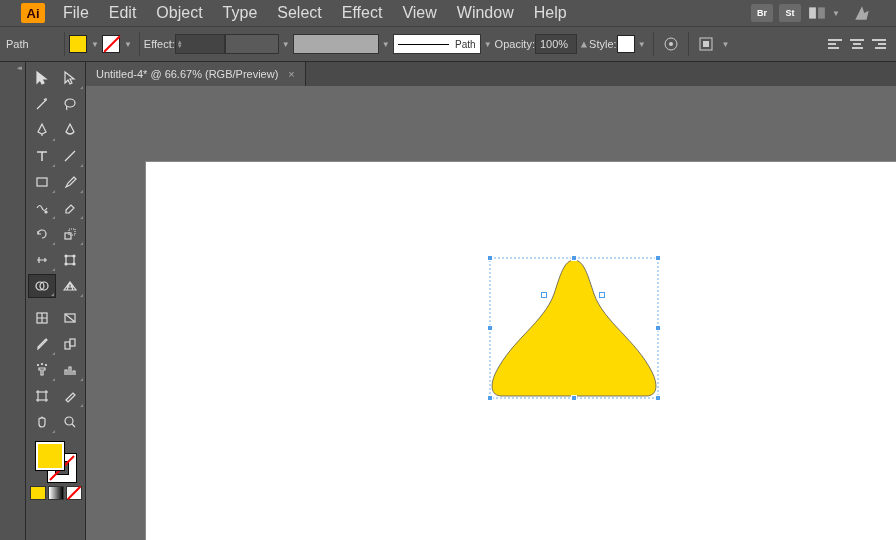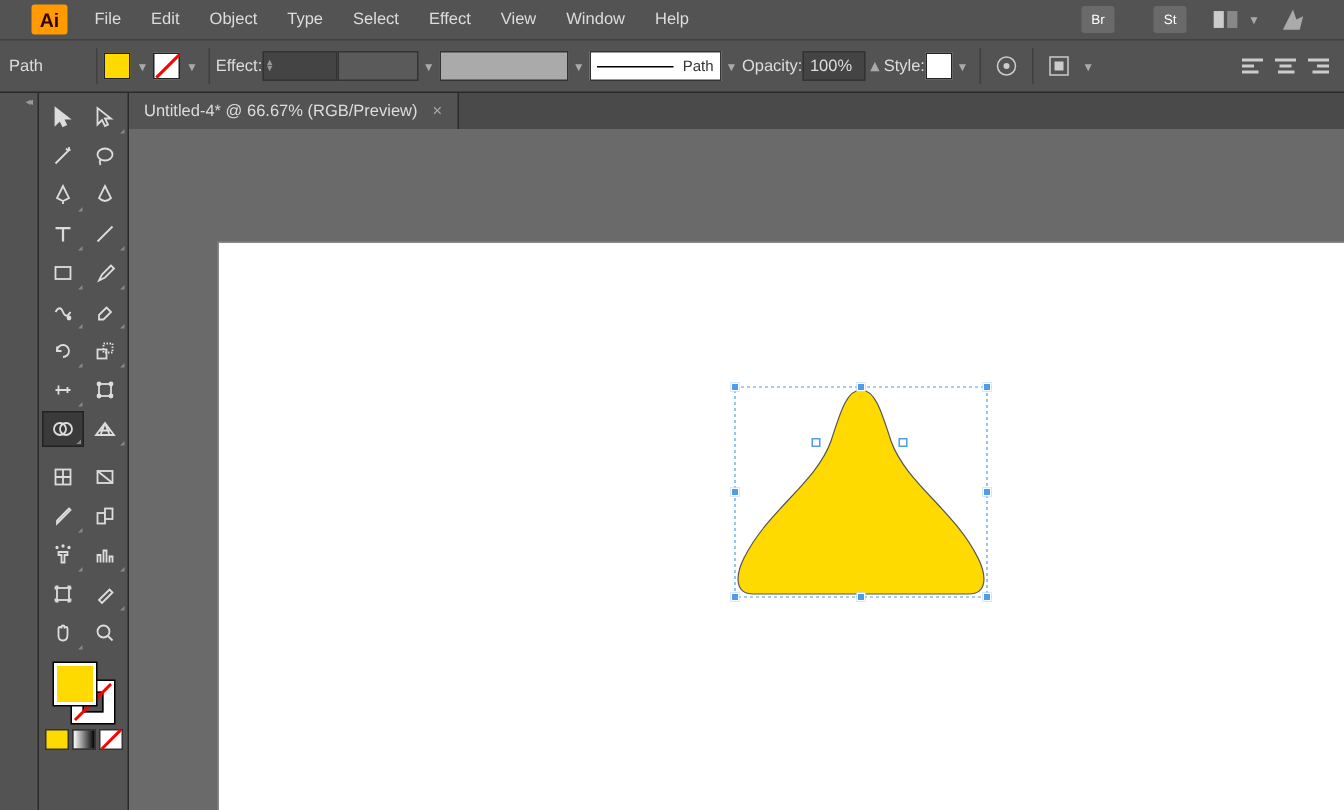--- a/index.html
+++ b/index.html
@@ -1,22 +1,22 @@
 <!DOCTYPE html>
 <html><head>
 <meta charset="utf-8">
 <style>
   * { margin: 0; padding: 0; box-sizing: border-box; font-family: -apple-system, "Segoe UI", Arial, sans-serif; }
   body { background: #535353; width: 896px; height: 540px; overflow: hidden; color: #ddd; font-size: 11px; }
   
   .menubar { background: #535353; height: 26px; display: flex; align-items: center; padding: 0 21px; }
   .menubar .logo { width: 24px; height: 20px; background: #FF9A00; color: #330000; font-weight: bold; font-size: 13px; display: flex; align-items: center; justify-content: center; border-radius: 2px; margin-right: 8px; }
-  .menubar .menu-item { padding: 0 10px; color: #ddd; font-size: 11px; cursor: default; }
+  .menubar .menu-item { padding: 0 10px; color: #ddd; font-size: 16px; cursor: default; }
   .menubar .spacer { flex: 1; }
-  .menubar .app-icon { width: 22px; height: 18px; background: #6a6a6a; color: #fff; font-size: 9px; font-weight: normal; display: flex; align-items: center; justify-content: center; margin: 0 13px; border-radius: 2px; }
+  .menubar .app-icon { width: 22px; height: 18px; background: #6a6a6a; color: #fff; font-size: 9px; font-weight: bold; display: flex; align-items: center; justify-content: center; margin: 0 3px; border-radius: 2px; }
   .menubar .small-icon { width: 18px; height: 14px; margin: 0 4px; display:flex; align-items:center; justify-content:center; color:#ccc; font-size:12px;}
   .menubar .chev { font-size: 8px; color: #aaa; margin-left:2px;}
   
   .controlbar { background: #535353; height: 36px; border-top: 1px solid #404040; border-bottom: 1px solid #2a2a2a; display: flex; align-items: center; padding: 0 6px; }
   .controlbar .label { color: #ddd; font-size: 11px; margin: 0 0; }
   .controlbar .divider { width: 1px; height: 24px; background: #404040; margin: 0 4px; }
   .swatch { width: 18px; height: 18px; border: 1px solid #222; margin-right: 1px; }
   .swatch.yellow { background: #FFDA00; }
   .swatch.none { background: #fff; position: relative; }
   .swatch.none::after { content: ""; position: absolute; left: -2px; top: 7px; width: 22px; height: 2px; background: red; transform: rotate(-45deg); }

